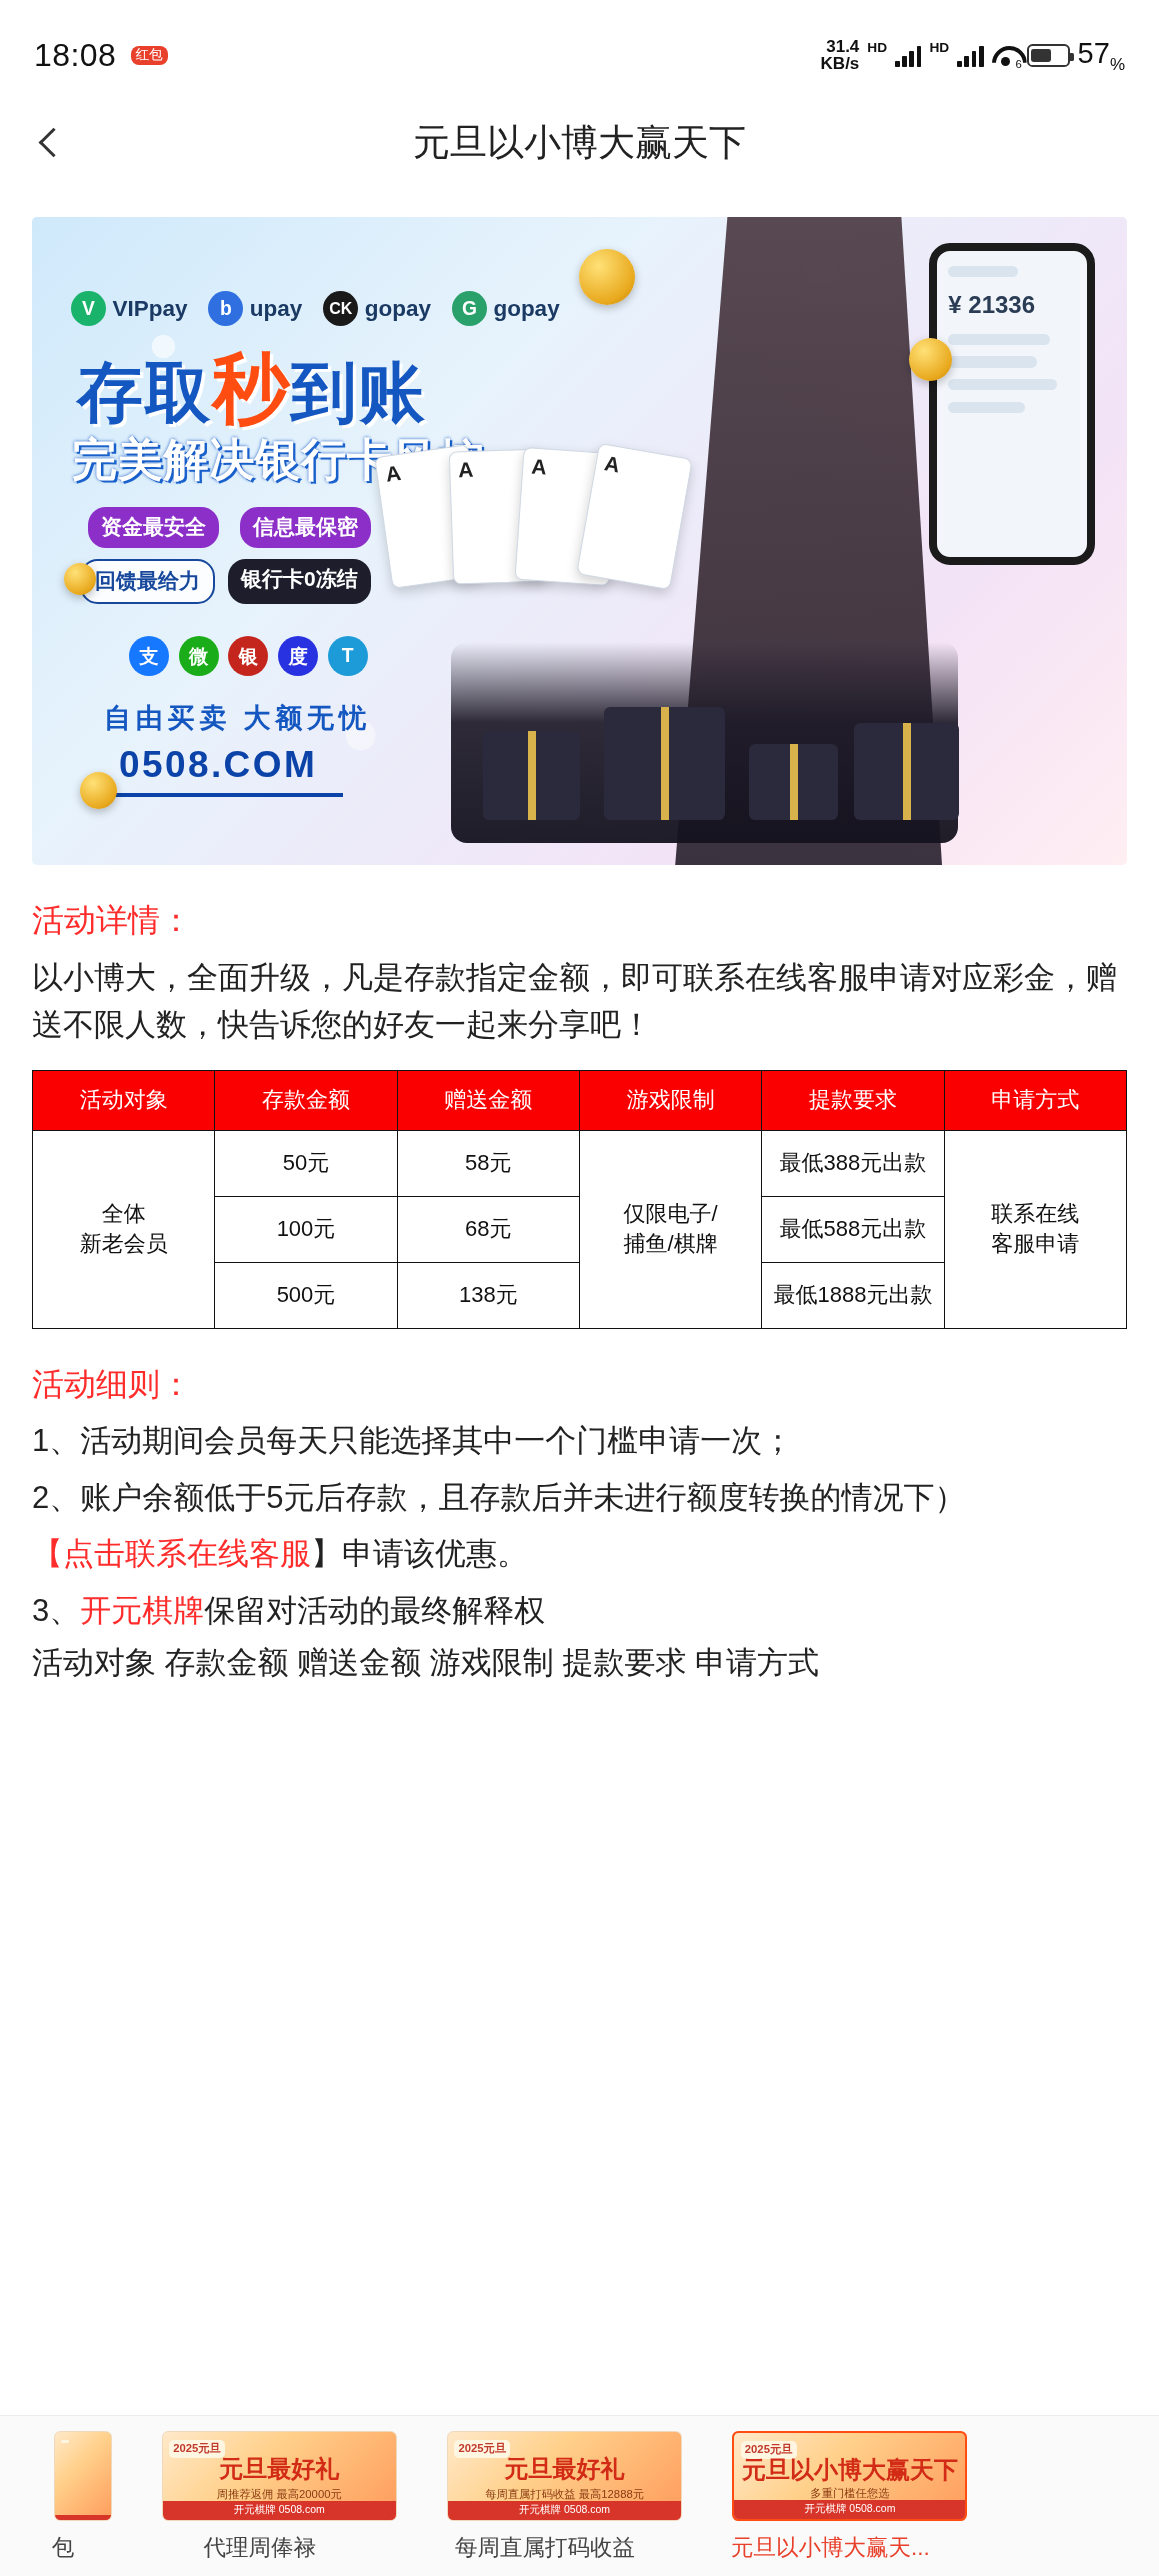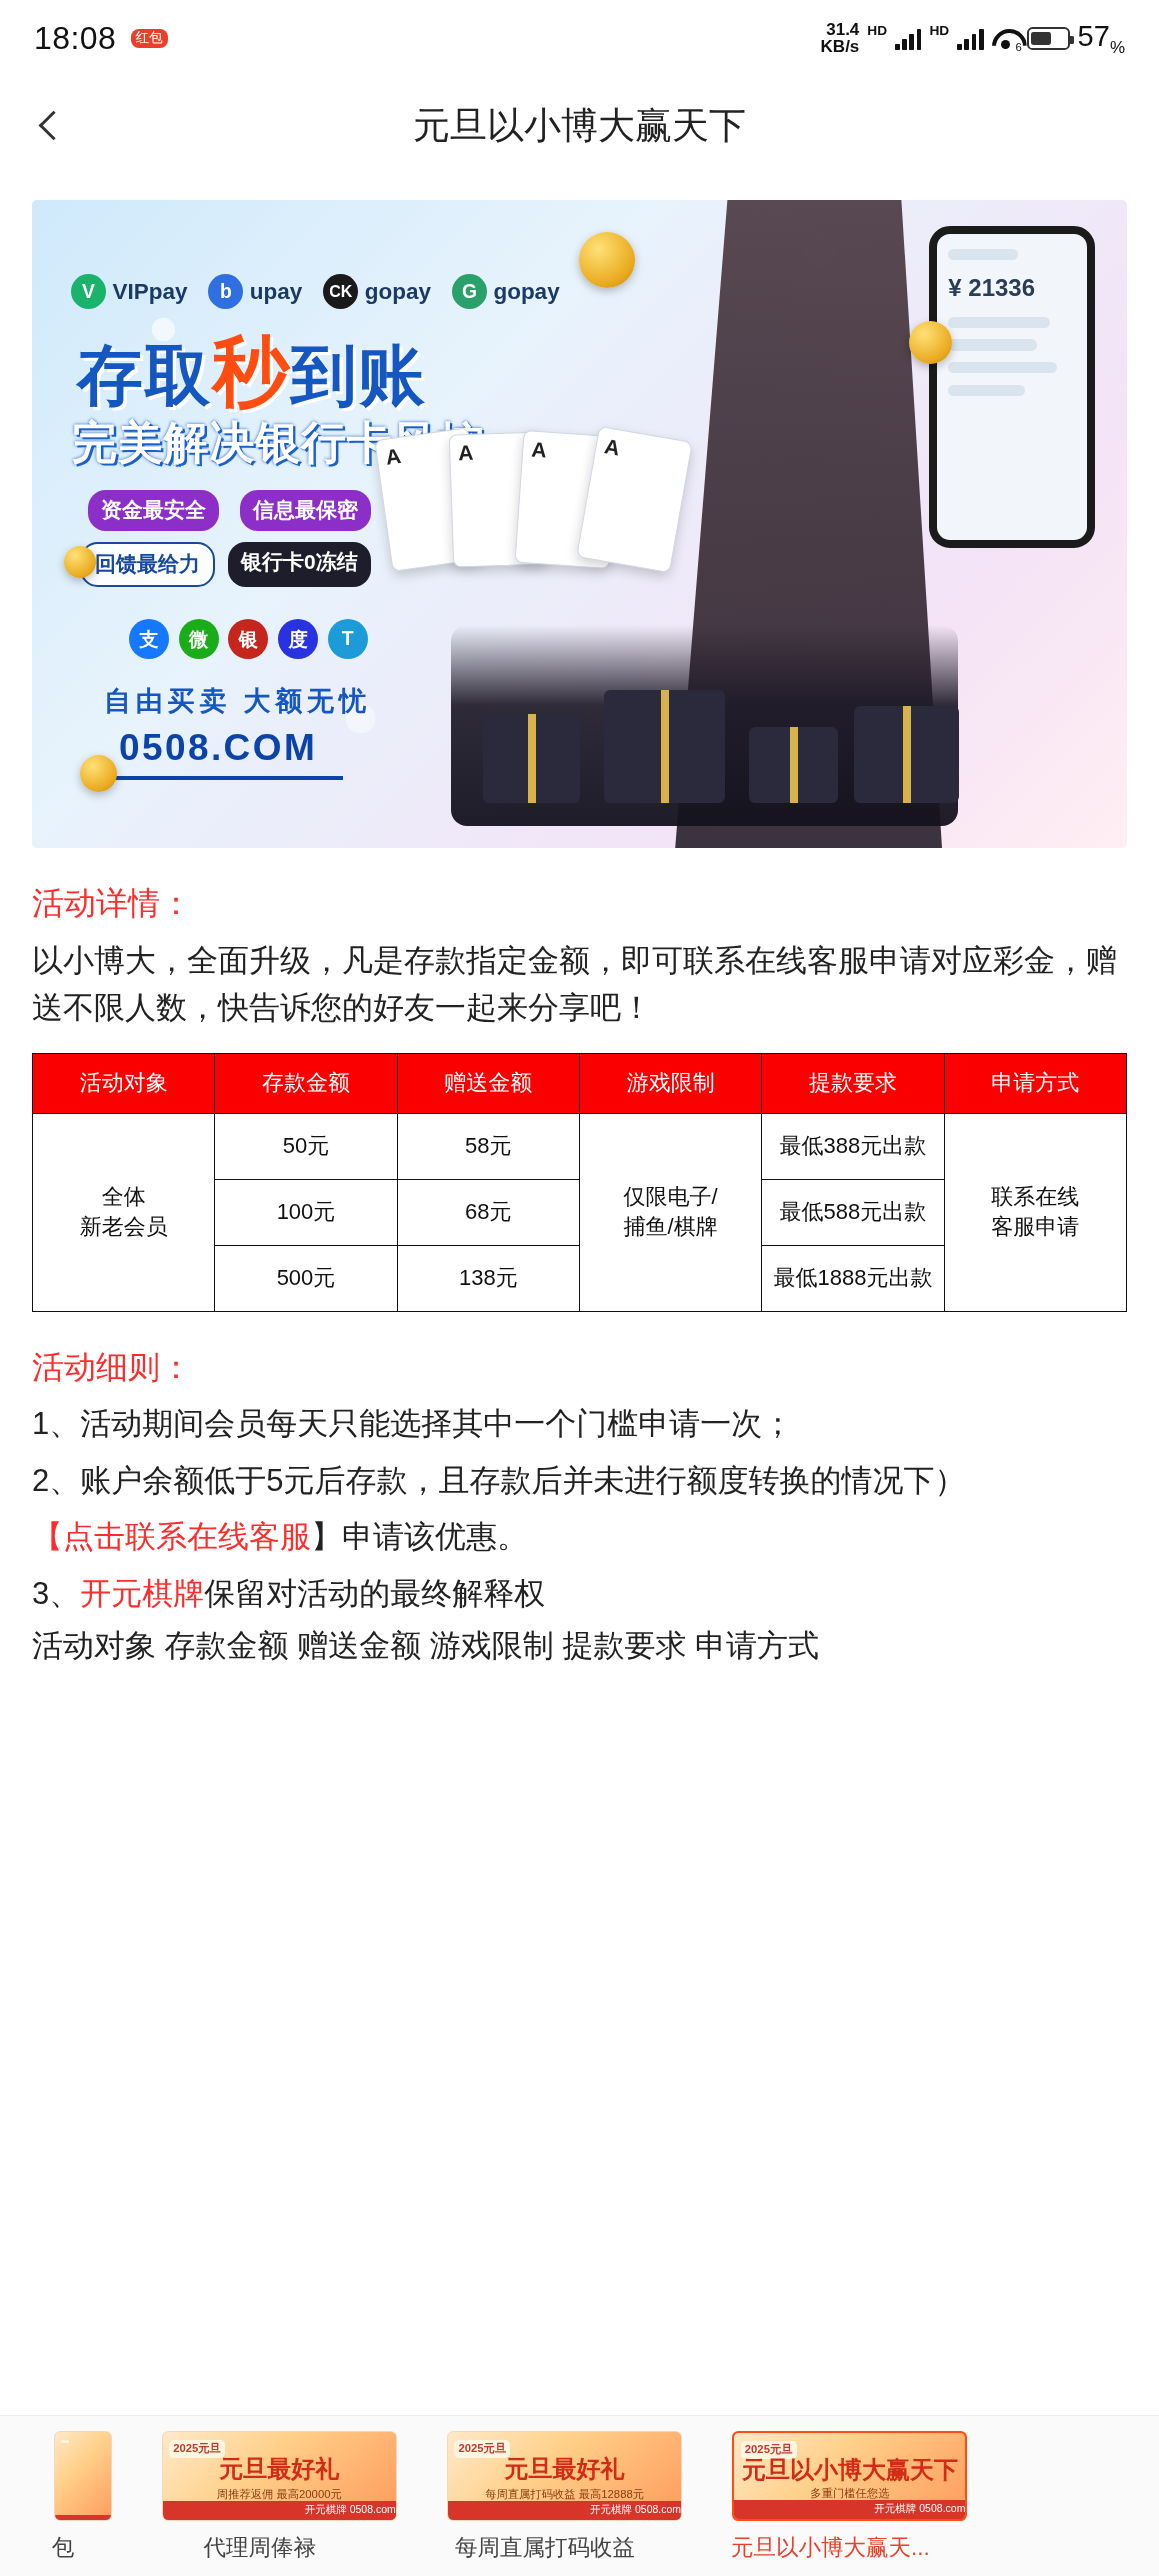--- a/index.html
+++ b/index.html
@@ -12,20 +12,21 @@
   body { position: relative; overflow: hidden; }
 
   
   .statusbar {
     height: 77px;
     display: flex;
     align-items: center;
     justify-content: space-between;
     padding: 0 34px;
     background: #ffffff;
+    margin-top: 17px;
   }
   .sb-left { display: flex; align-items: center; gap: 14.5px; }
   .sb-time { font-size: 32px; color: #111; letter-spacing: 0.4px; }
   .sb-badge {
     background: #e8402a;
     color: #fff;
     font-size: 13.7px;
     border-radius: 8px;
     padding: 2.4px 4.8px;
     line-height: 1;
@@ -343,21 +344,21 @@
     font-size: 24px; font-weight: bold; color: #d22b16;
     white-space: nowrap;
   }
   .thumb .tsm {
     position: absolute; left: 50%; bottom: 17.7px; transform: translateX(-50%);
     font-size: 11.3px; color: #8b3b12; white-space: nowrap;
   }
   .thumb .tbtm {
     position: absolute; left: 0; right: 0; bottom: 0;
     background: #d8352a; color: #fff; font-size: 10.5px; padding: 2.4px 0;
-    white-space: nowrap; overflow: hidden; text-align: right;
+    white-space: nowrap; overflow: hidden;
   }
   .strip-label {
     margin-top: 11.3px;
     font-size: 22.5px;
     color: #444;
     white-space: nowrap;
     overflow: hidden;
     text-overflow: ellipsis;
   }
   .strip-label.active { color: #e8402a; }

